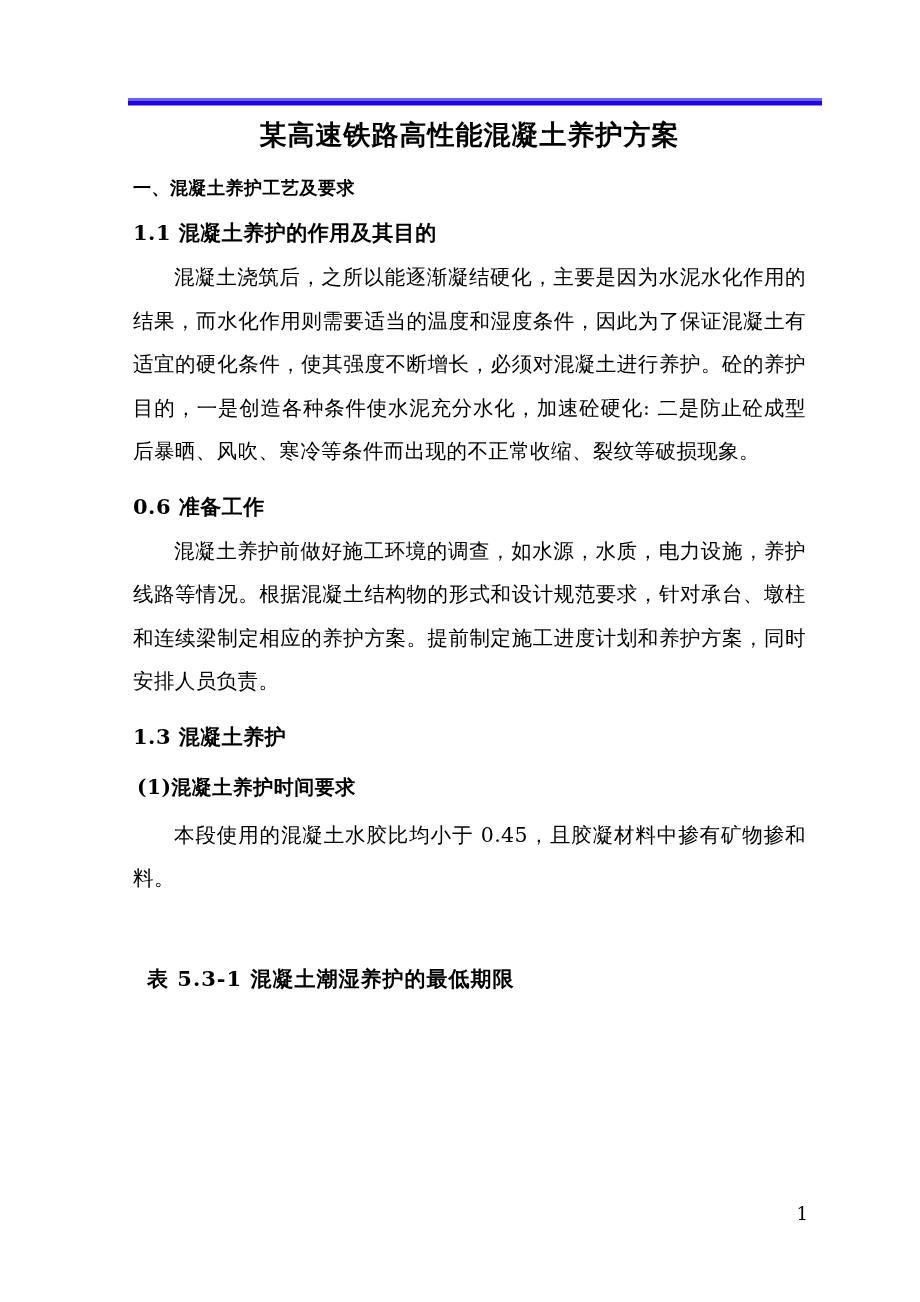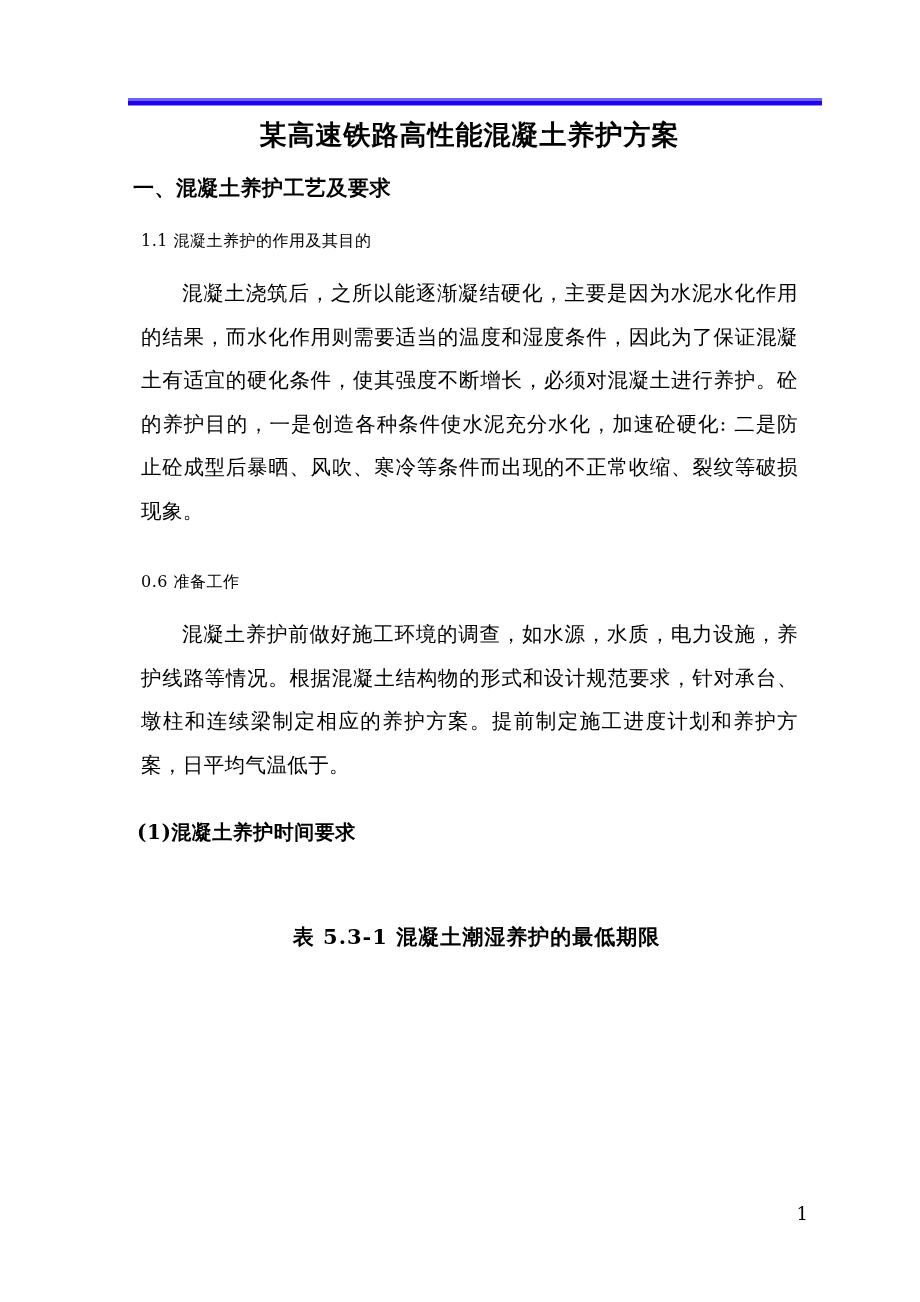--- a/index.html
+++ b/index.html
@@ -69,60 +69,59 @@
     font-size: 27px;
     font-weight: bold;
     text-align: center;
     letter-spacing: 1px;
     margin: 6px 0 0 0;
     line-height: 46px;
     font-family: "DejaVu Serif", "Liberation Serif", serif;
   }
 
   .h1 {
-    font-size: 21px;
+    font-size: 18px;
     font-weight: bold;
     margin: 8px 0 0 0;
     line-height: 44px;
     letter-spacing: 0.5px;
   }
 
   .h2 {
-    font-size: 16px;
-    font-weight: normal;
-    margin: 8px;
+    font-size: 21px;
+    font-weight: bold;
+    margin: 0;
     line-height: 46px;
     letter-spacing: 0.5px;
   }
 
   .h3 {
     font-size: 20px;
     font-weight: bold;
     margin: 4px;
     line-height: 46px;
     letter-spacing: 0.5px;
   }
 
   p.body {
     font-size: 20.5px;
     line-height: 43.5px;
-    margin: 8px;
+    margin: 0;
     text-align: justify;
     text-justify: inter-ideograph;
     text-indent: 41px;
     letter-spacing: 0.4px;
   }
 
   .spacer-sm { height: 10px; }
   .spacer-lg { height: 58px; }
 
   .table-caption {
     font-size: 21px;
     font-weight: bold;
-    text-align: center;
     letter-spacing: 1px;
     line-height: 40px;
     margin: 0;
     padding-left: 14px;
   }
 
   .page-number {
     position: absolute;
     left: 0;
     top: 1203px;
@@ -153,27 +152,29 @@
     <h2 class="h1">一、混凝土养护工艺及要求</h2>
 
     <h3 class="h2">1.1 混凝土养护的作用及其目的</h3>
 
     <p class="body">混凝土浇筑后，之所以能逐渐凝结硬化，主要是因为水泥水化作用的结果，而水化作用则需要适当的温度和湿度条件，因此为了保证混凝土有适宜的硬化条件，使其强度不断增长，必须对混凝土进行养护。砼的养护目的，一是创造各种条件使水泥充分水化，加速砼硬化: 二是防止砼成型后暴晒、风吹、寒冷等条件而出现的不正常收缩、裂纹等破损现象。</p>
 
     <div class="spacer-sm"></div>
 
     <h3 class="h2">0.6 准备工作</h3>
 
-    <p class="body">混凝土养护前做好施工环境的调查，如水源，水质，电力设施，养护线路等情况。根据混凝土结构物的形式和设计规范要求，针对承台、墩柱和连续梁制定相应的养护方案。提前制定施工进度计划和养护方案，日平均气温低于。</p>
+    <p class="body">混凝土养护前做好施工环境的调查，如水源，水质，电力设施，养护线路等情况。根据混凝土结构物的形式和设计规范要求，针对承台、墩柱和连续梁制定相应的养护方案。提前制定施工进度计划和养护方案，同时安排人员负责。</p>
 
     <div class="spacer-sm"></div>
 
+    <h3 class="h2">1.3 混凝土养护</h3>
 
     <h4 class="h3">(1)混凝土养护时间要求</h4>
 
+    <p class="body">本段使用的混凝土水胶比均小于 0.45，且胶凝材料中掺有矿物掺和料。</p>
 
 
     <div class="spacer-lg"></div>
 
     <p class="table-caption">表 5.3-1  混凝土潮湿养护的最低期限</p>
 
   </div>
 
   <div class="page-number">1</div>
 

